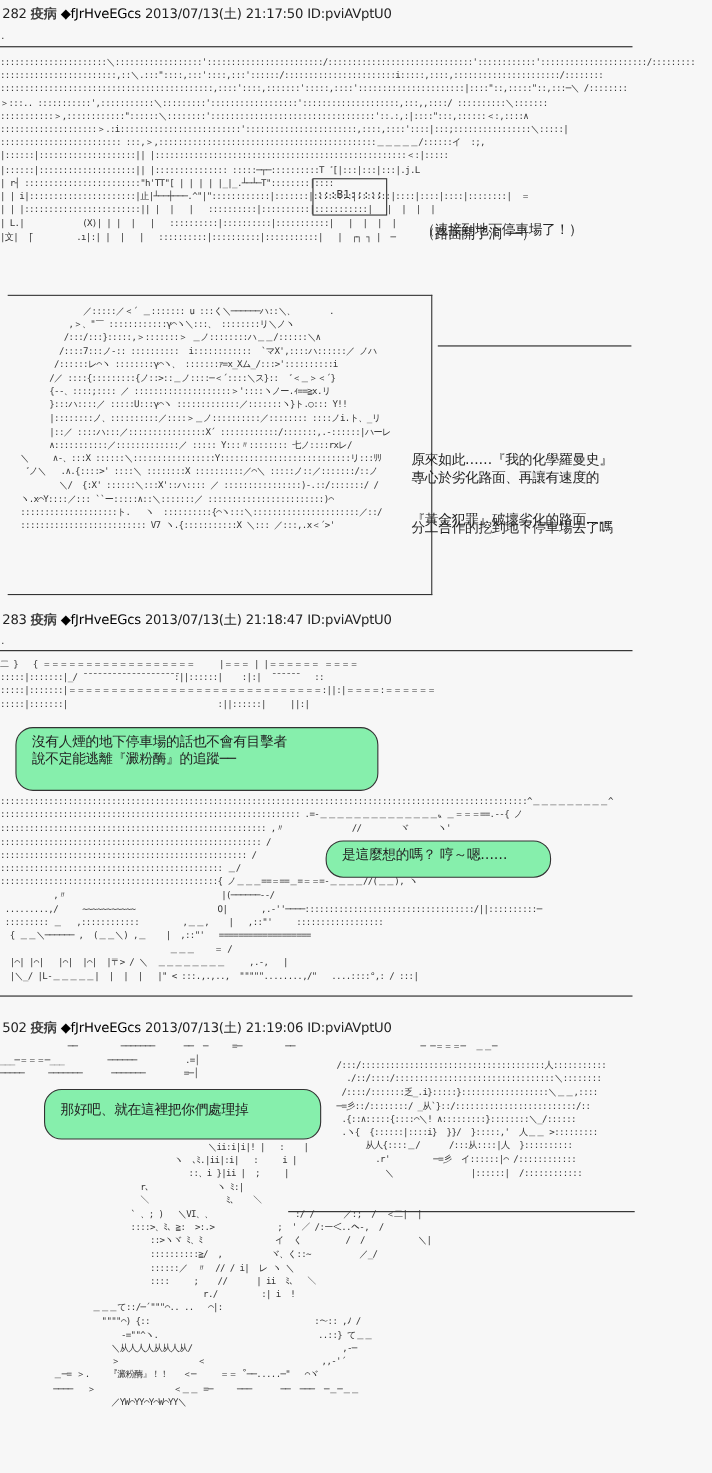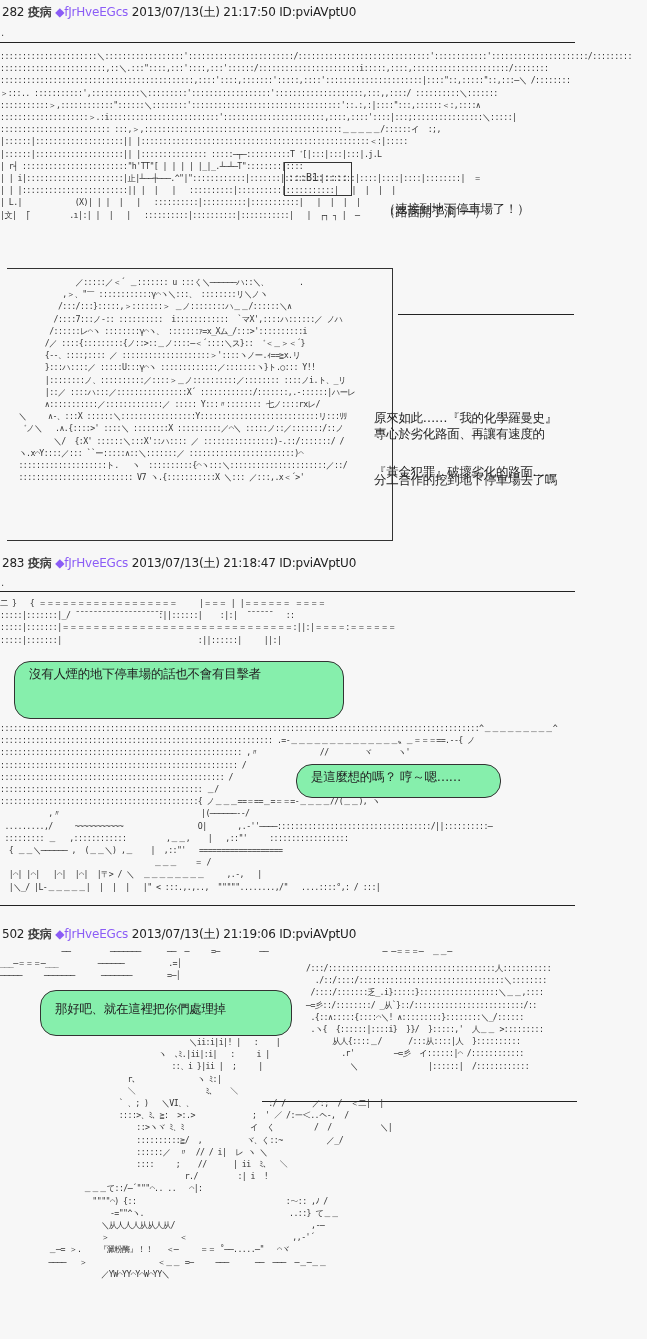--- a/index.html
+++ b/index.html
@@ -6,21 +6,21 @@
   body {
     width: 647px; height: 1339px; overflow: hidden; position: relative;
     font-family: "DejaVu Sans", "Liberation Sans", sans-serif;
     color: #111;
   }
   .post-header {
     position: absolute; left: 2px; font-size: 12px; line-height: 14px;
     white-space: nowrap; letter-spacing: -0.2px; color: #222;
   }
   .post-header .name { color: #404040; font-weight: bold; margin-top: 23px; }
-  .post-header .trip { color: #8b5cf6; }
+  .post-header .trip { color: #000000; }
   .dot { position: absolute; left: 1px; font-size: 10px; line-height: 10px; color: #444; }
   .rule { position: absolute; height: 1px; background: #222; }
   pre.aa {
     position: absolute; margin: 0;
     font-family: "DejaVu Sans Mono", "Liberation Mono", monospace;
     font-size: 8.3px; line-height: 12.2px; color: #333; white-space: pre;
     letter-spacing: -0.6px;
   }
   .caption {
     position: absolute; font-size: 12.5px; line-height: 16px; color: #222;
@@ -104,20 +104,21 @@
 <div class="dot" style="top:578px;">.</div>
 <div class="rule" style="top:591px; left:0; width:575px;"></div>
 
 <pre class="aa" style="top:597px; left:0;">二 }   { ＝＝＝＝＝＝＝＝＝＝＝＝＝＝＝＝＝＝     |＝＝＝ | |＝＝＝＝＝＝ ＝＝＝＝
 :::::|:::::::|_/ ̄ ̄ ̄ ̄ ̄ ̄ ̄ ̄ ̄ ̄ ̄ ̄ ̄ ̄ ̄ ̄ ̄ ̄ ̄ ̄:||::::::|    :|:|  ̄ ̄ ̄ ̄ ̄ ̄    ::
 :::::|:::::::|＝＝＝＝＝＝＝＝＝＝＝＝＝＝＝＝＝＝＝＝＝＝＝＝＝＝＝＝＝＝:||:|＝＝＝＝:＝＝＝＝＝＝
 :::::|:::::::|                               :||::::::|     ||:|</pre>
 
 <div class="bubble" style="top:661px; left:14px; width:300px; height:48px;">
   <div>沒有人煙的地下停車場的話也不會有目擊者</div>
+  <div>說不定能逃離『澱粉酶』的追蹤──</div>
 </div>
 
 <pre class="aa" style="top:722px; left:0;">:::::::::::::::::::::::::::::::::::::::::::::::::::::::::::::::::::::::::::::::::::::::::::::::::::::::::::::^＿＿＿＿＿＿＿＿＿^
 :::::::::::::::::::::::::::::::::::::::::::::::::::::::::::::: .=-＿＿＿＿＿＿＿＿＿＿＿＿＿＿〟＿＝＝＝==.--{ ノ
 ::::::::::::::::::::::::::::::::::::::::::::::::::::::: ,〃              //        ヾ      ヽ'
 :::::::::::::::::::::::::::::::::::::::::::::::::::::: /
 ::::::::::::::::::::::::::::::::::::::::::::::::::: /
 :::::::::::::::::::::::::::::::::::::::::::::: ＿/
 :::::::::::::::::::::::::::::::::::::::::::::{ ノ＿＿＿==＝==＿=＝＝=-＿＿＿＿//(＿＿), ヽ
            ,〃                                |(──────--/

